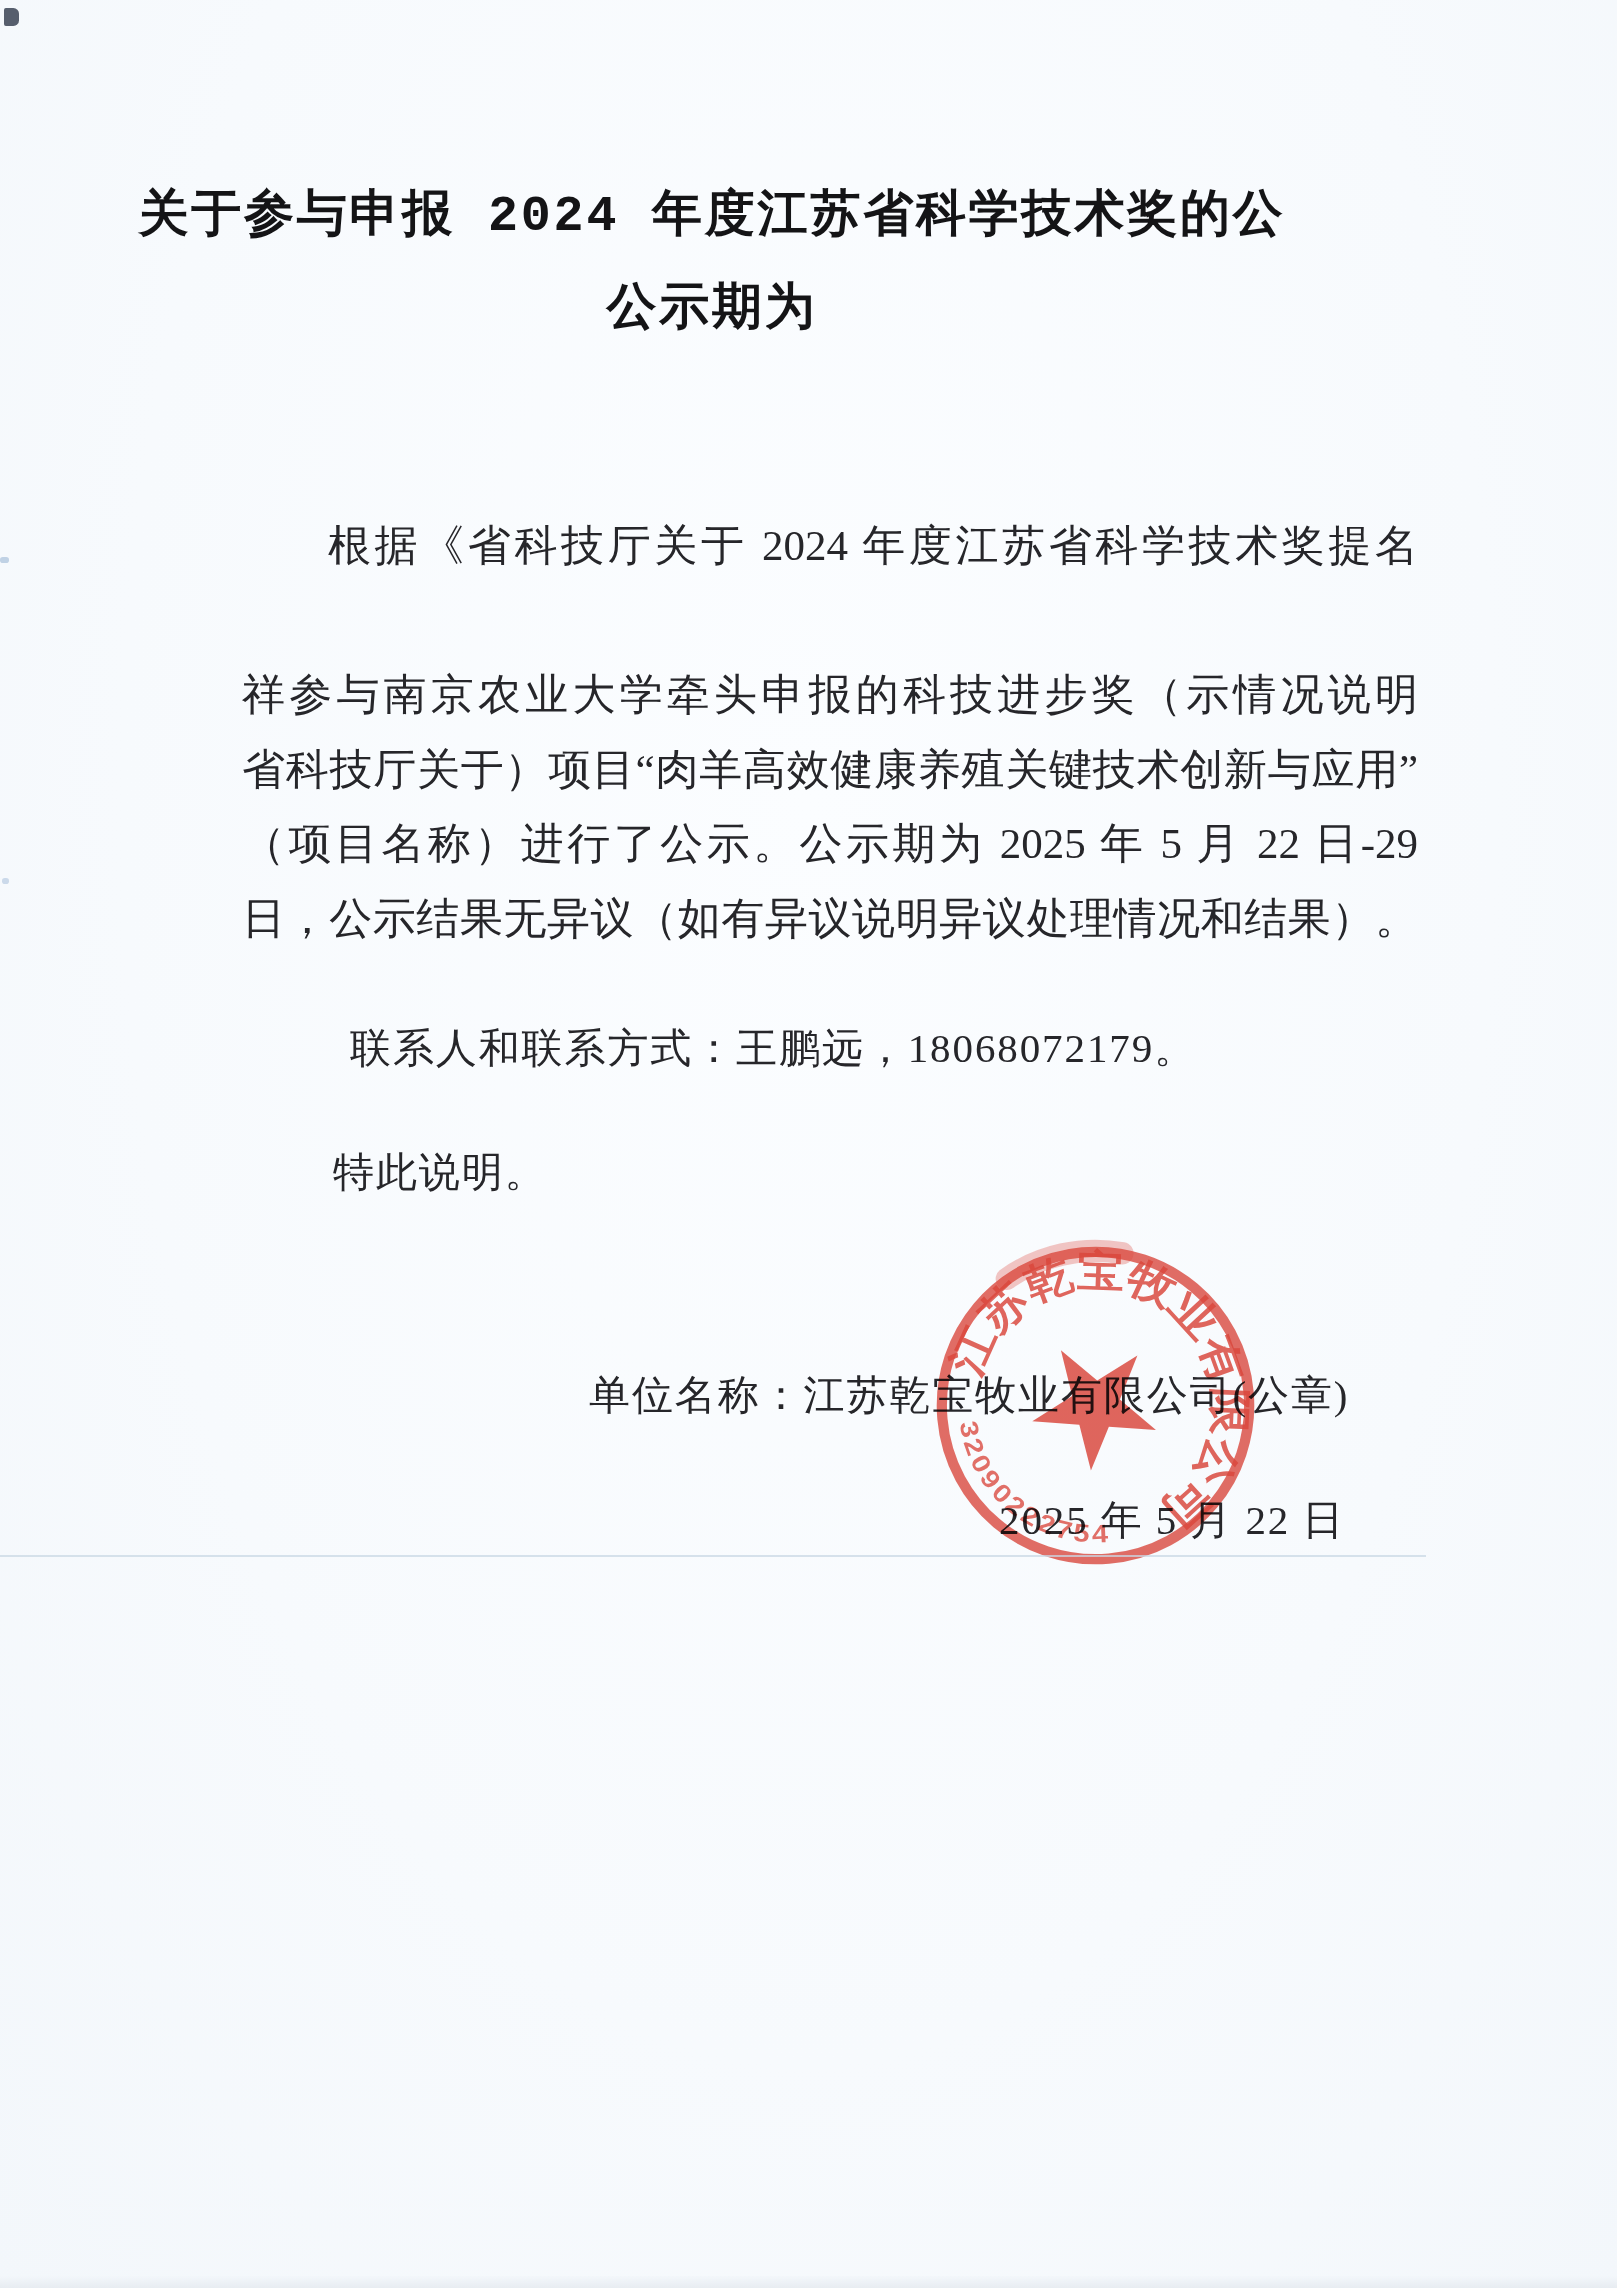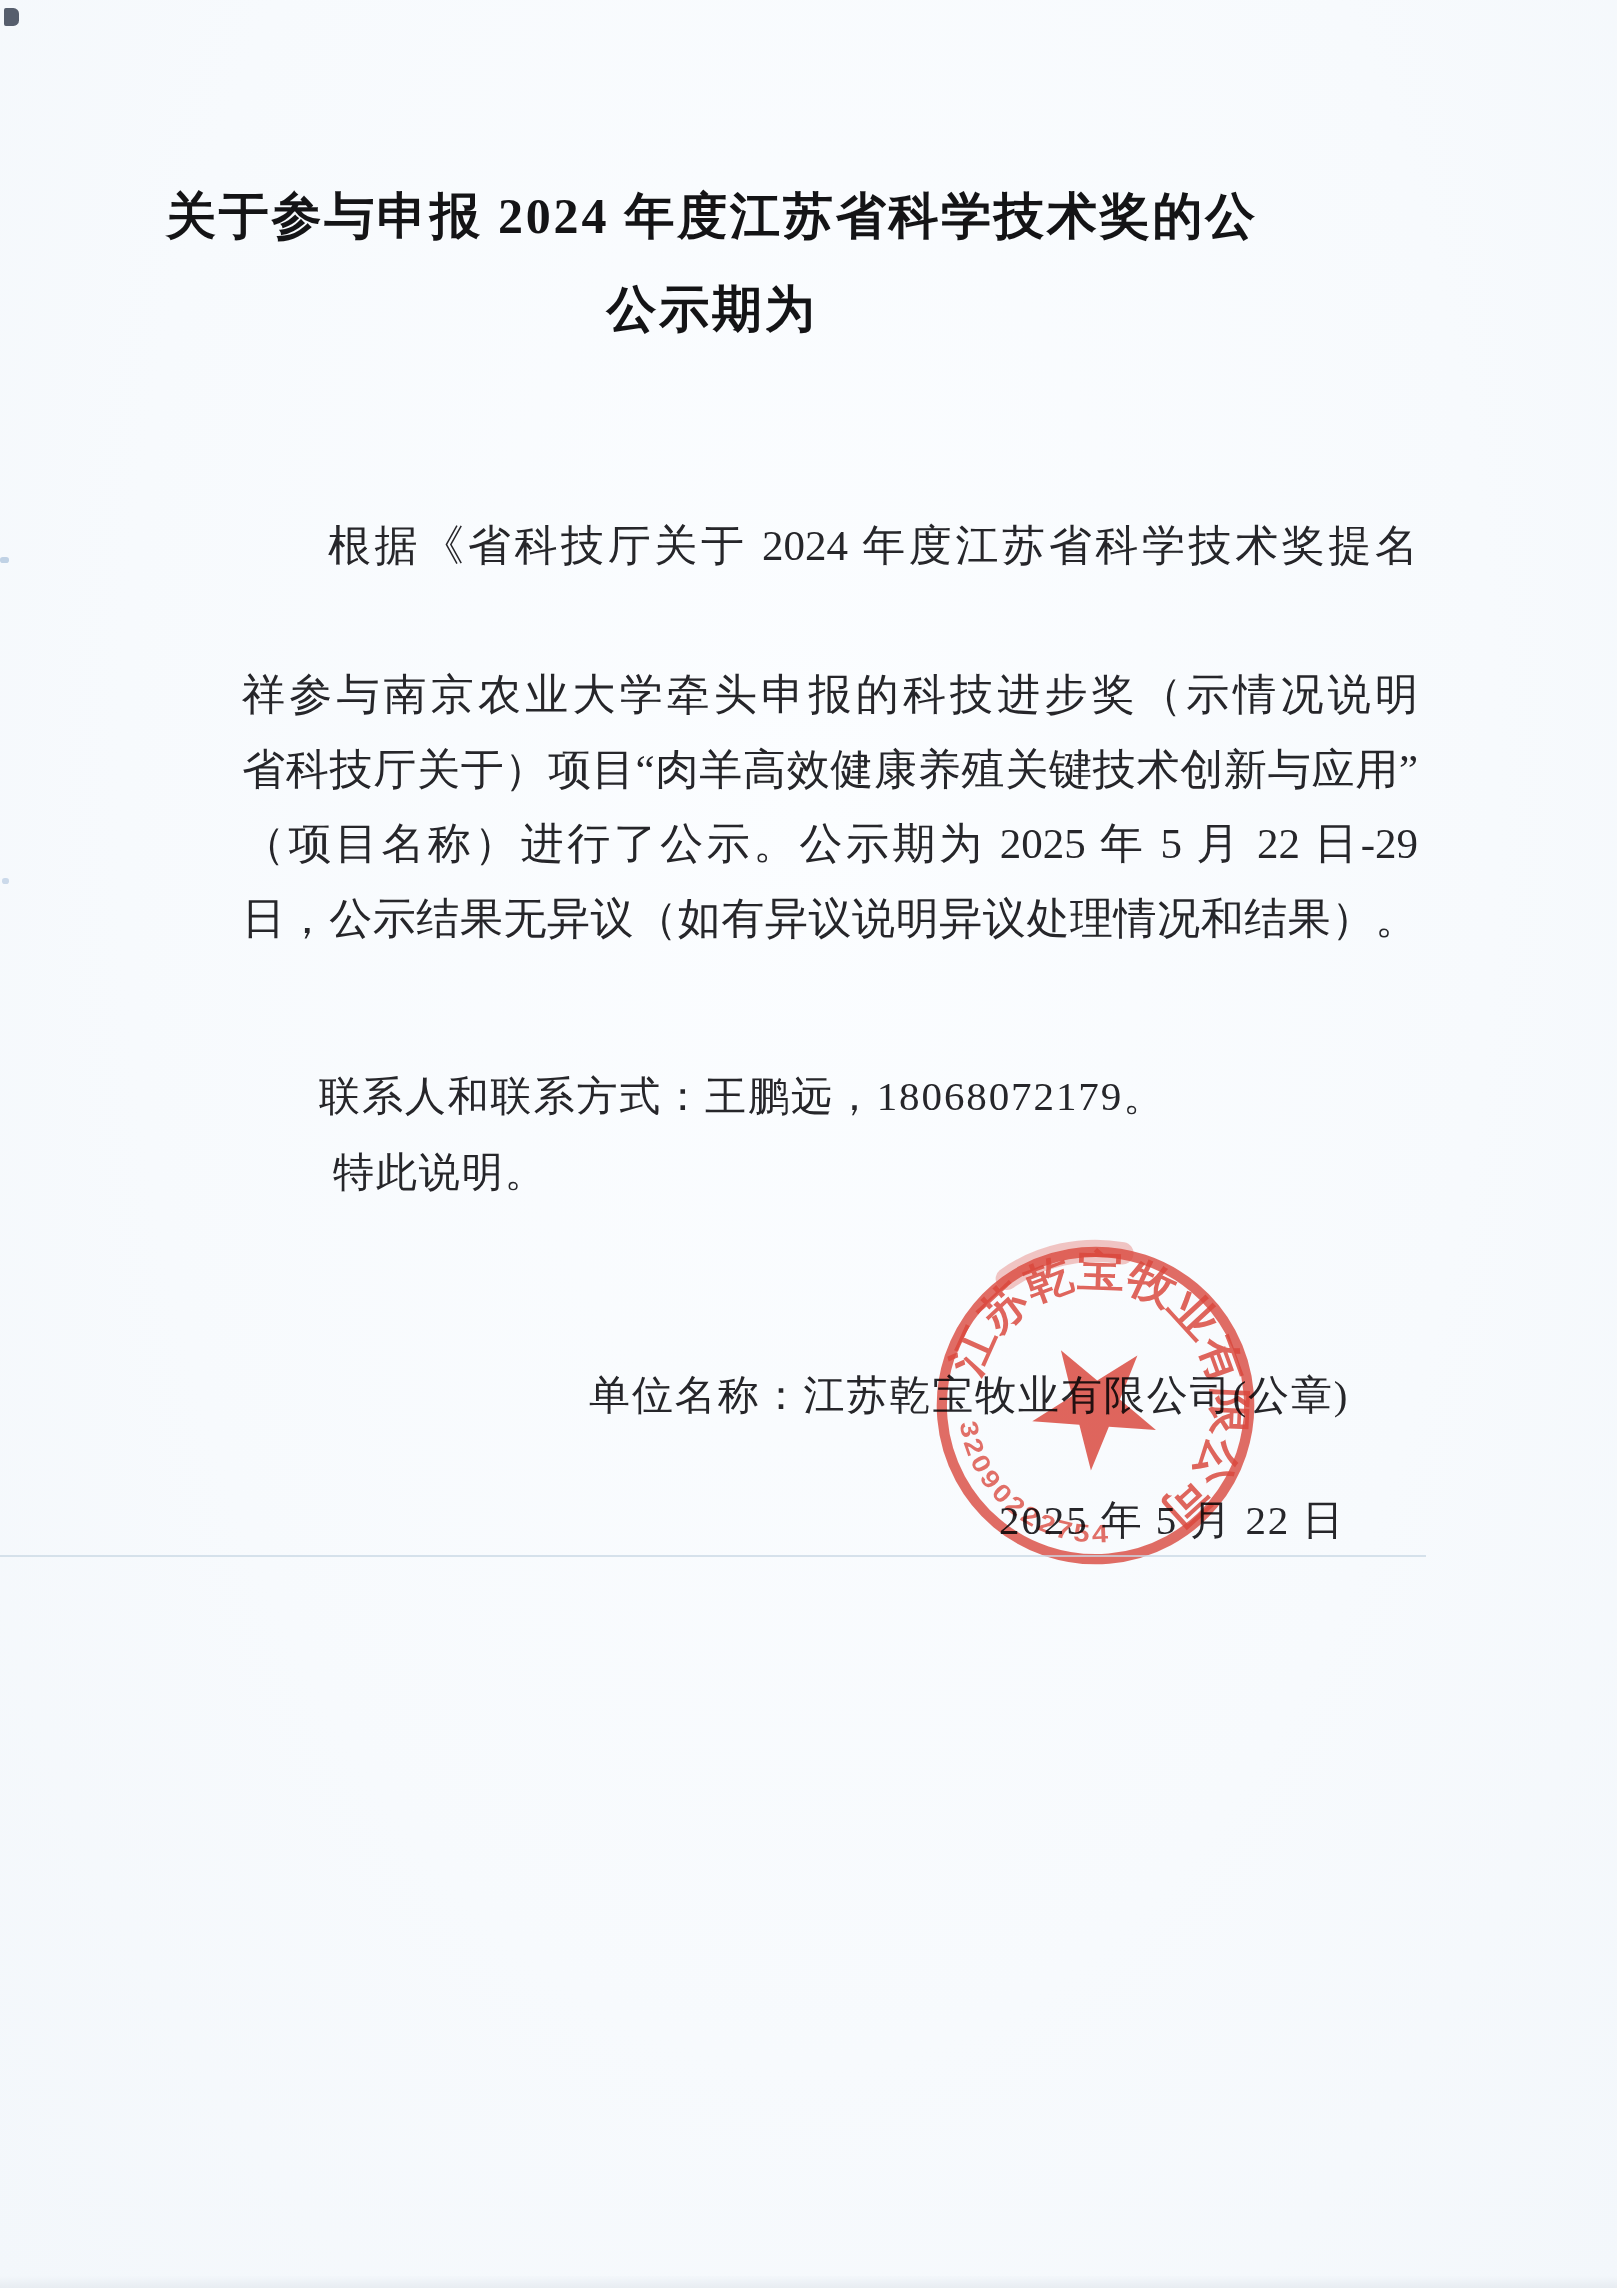--- a/index.html
+++ b/index.html
@@ -12,21 +12,21 @@
     overflow: hidden;
     font-family: "Liberation Serif", serif;
     color: #1c1c1e;
   }
   .title {
     position: absolute;
     top: 170px;
     left: 0;
     width: 1424px;
     text-align: center;
-    font-family: Liberation Serif, serif;
+    font-family: Liberation Mono, monospace;
     font-weight: 700;
     font-size: 50px;
     line-height: 93px;
     color: #141416;
     letter-spacing: 2.8px;
   }
   .bodyline {
     position: absolute;
     left: 242px;
     width: 1176px;
@@ -91,21 +91,21 @@
     <div>关于参与申报 2024 年度江苏省科学技术奖的公</div>
     <div>公示期为</div>
   </div>
 
   <div class="bodyline indent" style="top:508px">根据《省科技厅关于 2024 年度江苏省科学技术奖提名</div>
   <div class="bodyline" style="top:657px">祥参与南京农业大学牵头申报的科技进步奖（示情况说明</div>
   <div class="bodyline" style="top:732px">省科技厅关于）项目“肉羊高效健康养殖关键技术创新与应用”</div>
   <div class="bodyline" style="top:806px">（项目名称）进行了公示。公示期为 2025 年 5 月 22 日-29</div>
   <div class="bodyline" style="top:881px">日，公示结果无异议（如有异议说明异议处理情况和结果）。</div>
 
-  <div class="freeline" style="left:319px; top:1021px;margin-top:48px;">联系人和联系方式：王鹏远，18068072179。</div>
+  <div class="freeline" style="left:350px; top:1021px;">联系人和联系方式：王鹏远，18068072179。</div>
 
   <div class="freeline" style="left:333px; top:1145px;">特此说明。</div>
 
   <div class="freeline" style="left:589px; top:1368px;font-family:Liberation Serif, serif;">单位名称：江苏乾宝牧业有限公司(公章)</div>
 
   <div class="freeline" style="left:999px; top:1493px;">2025 年 5 月 22 日</div>
 
   <svg id="stamp" viewBox="-182 -182 364 364" xmlns="http://www.w3.org/2000/svg">
     <g transform="rotate(40)" fill="none">
 

